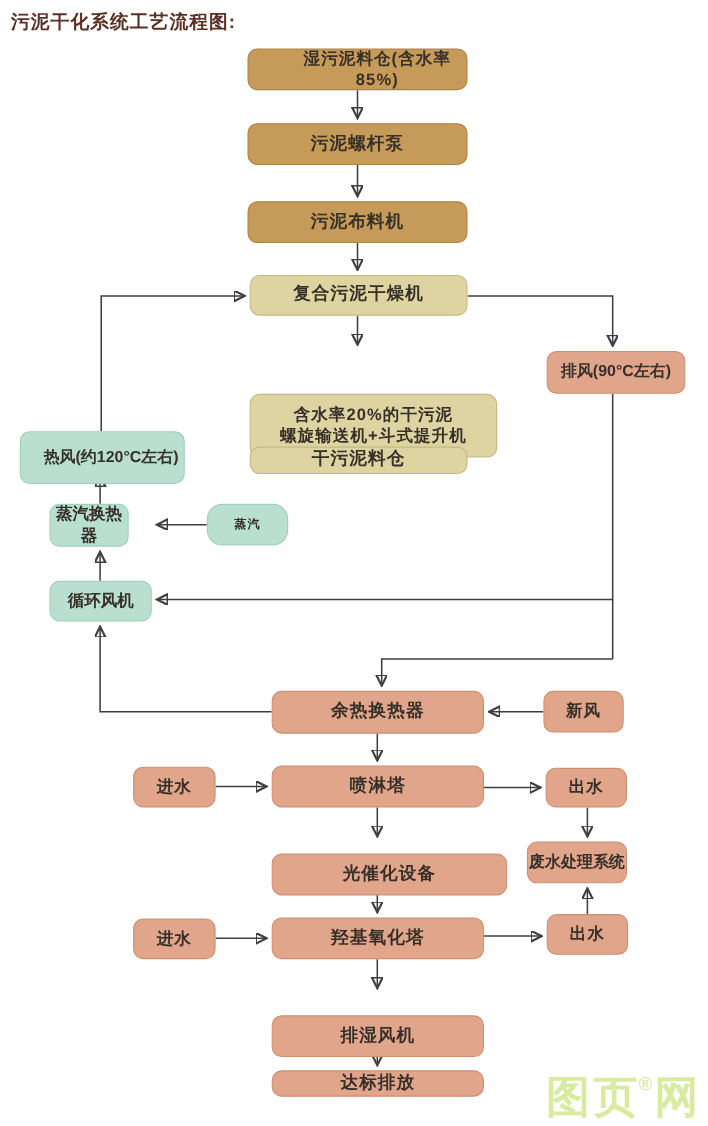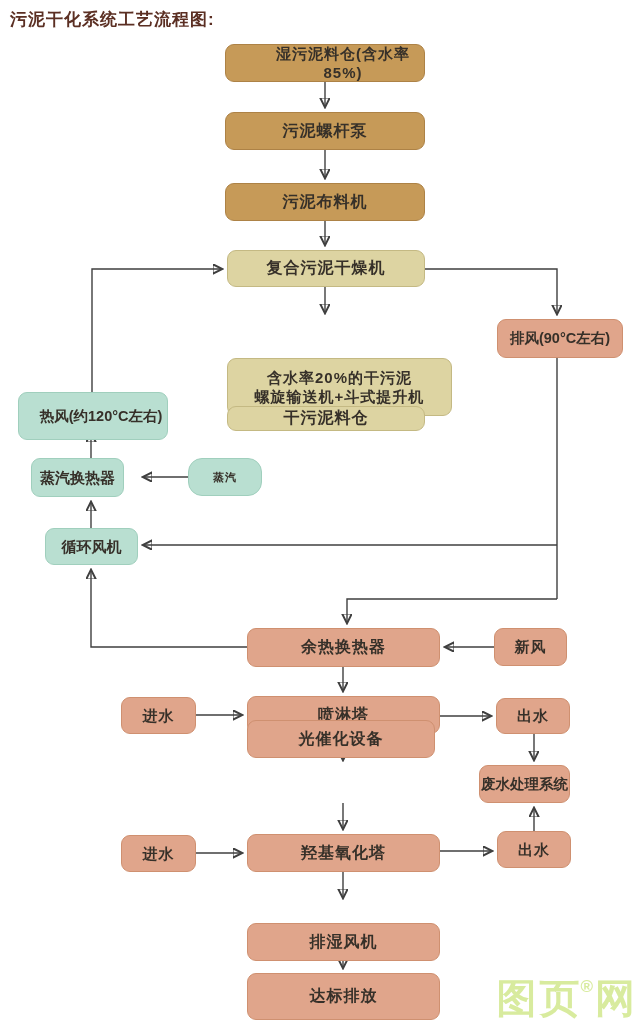--- a/index.html
+++ b/index.html
@@ -33,35 +33,35 @@
   .salmon{background:var(--salmon); border-color:var(--salmon-border);}
 
   .n-wet-silo      {left:225px; top:44px;  width:200px; height:38px; font-size:15px;padding-left:36px;}
   .n-screw-pump    {left:225px; top:112px; width:200px; height:38px;}
   .n-distributor   {left:225px; top:183px; width:200px; height:38px;}
   .n-dryer         {left:227px; top:250px; width:198px; height:37px;text-align:center;}
   .n-conveyor      {left:227px; top:318px; width:225px; height:58px; font-size:15px;margin-top:40px;}
   .n-dry-silo      {left:227px; top:406px; width:198px; height:25px;}
   .n-exhaust       {left:497px; top:319px; width:126px; height:39px; font-size:14.5px; letter-spacing:0;}
   .n-hot-air       {left:18px;  top:392px; width:150px; height:48px; font-size:14.5px; letter-spacing:0;padding-left:16px;}
-  .n-steam-hx      {left:31px;  top:458px; width:93px;  height:39px; font-size:15px; letter-spacing:0;}
+  .n-steam-hx      {left:45px;  top:458px; width:72px;  height:39px; font-size:15px; letter-spacing:0;}
   .n-steam         {left:188px; top:458px; width:74px;  height:38px; font-size:11px;border-radius:14px;}
   .n-circ-fan      {left:45px;  top:528px; width:93px;  height:37px; font-size:15px; letter-spacing:0;}
   .n-waste-heat-hx {left:247px; top:628px; width:193px; height:39px;}
   .n-fresh-air     {left:494px; top:628px; width:73px;  height:38px; font-size:15px;}
   .n-inlet-1       {left:121px; top:697px; width:75px;  height:37px; font-size:15px;}
   .n-spray-tower   {left:247px; top:696px; width:193px; height:38px;}
   .n-outlet-1      {left:496px; top:698px; width:74px;  height:36px; font-size:15px;}
-  .n-photocat      {left:247px; top:720px; width:188px; height:38px;}
+  .n-photocat      {left:247px; top:776px; width:214px; height:38px;}
   .n-wastewater    {left:479px; top:765px; width:91px; height:38px; font-size:14.5px; letter-spacing:0;}
   .n-inlet-2       {left:121px; top:835px; width:75px;  height:37px; font-size:15px;}
   .n-hydroxyl      {left:247px; top:834px; width:193px; height:38px;}
   .n-outlet-2      {left:497px; top:831px; width:74px;  height:37px; font-size:15px;}
   .n-dehumid-fan   {left:247px; top:903px; width:193px; height:38px;margin-top:20px;}
-  .n-discharge     {left:247px; top:973px; width:193px; height:47px;}
+  .n-discharge     {left:247px; top:973px; width:193px; height:24px;}
 
   #connector-layer{position:absolute; left:0; top:0; pointer-events:none;}
   #connector-layer path{stroke:var(--line); stroke-width:1.4; fill:none;}
 
   #watermark{
     position:absolute; right:6px; bottom:6px;
     color:var(--watermark); font-weight:bold; font-size:40px;
     letter-spacing:3px; line-height:1; white-space:nowrap;
   }
   #watermark .reg{

